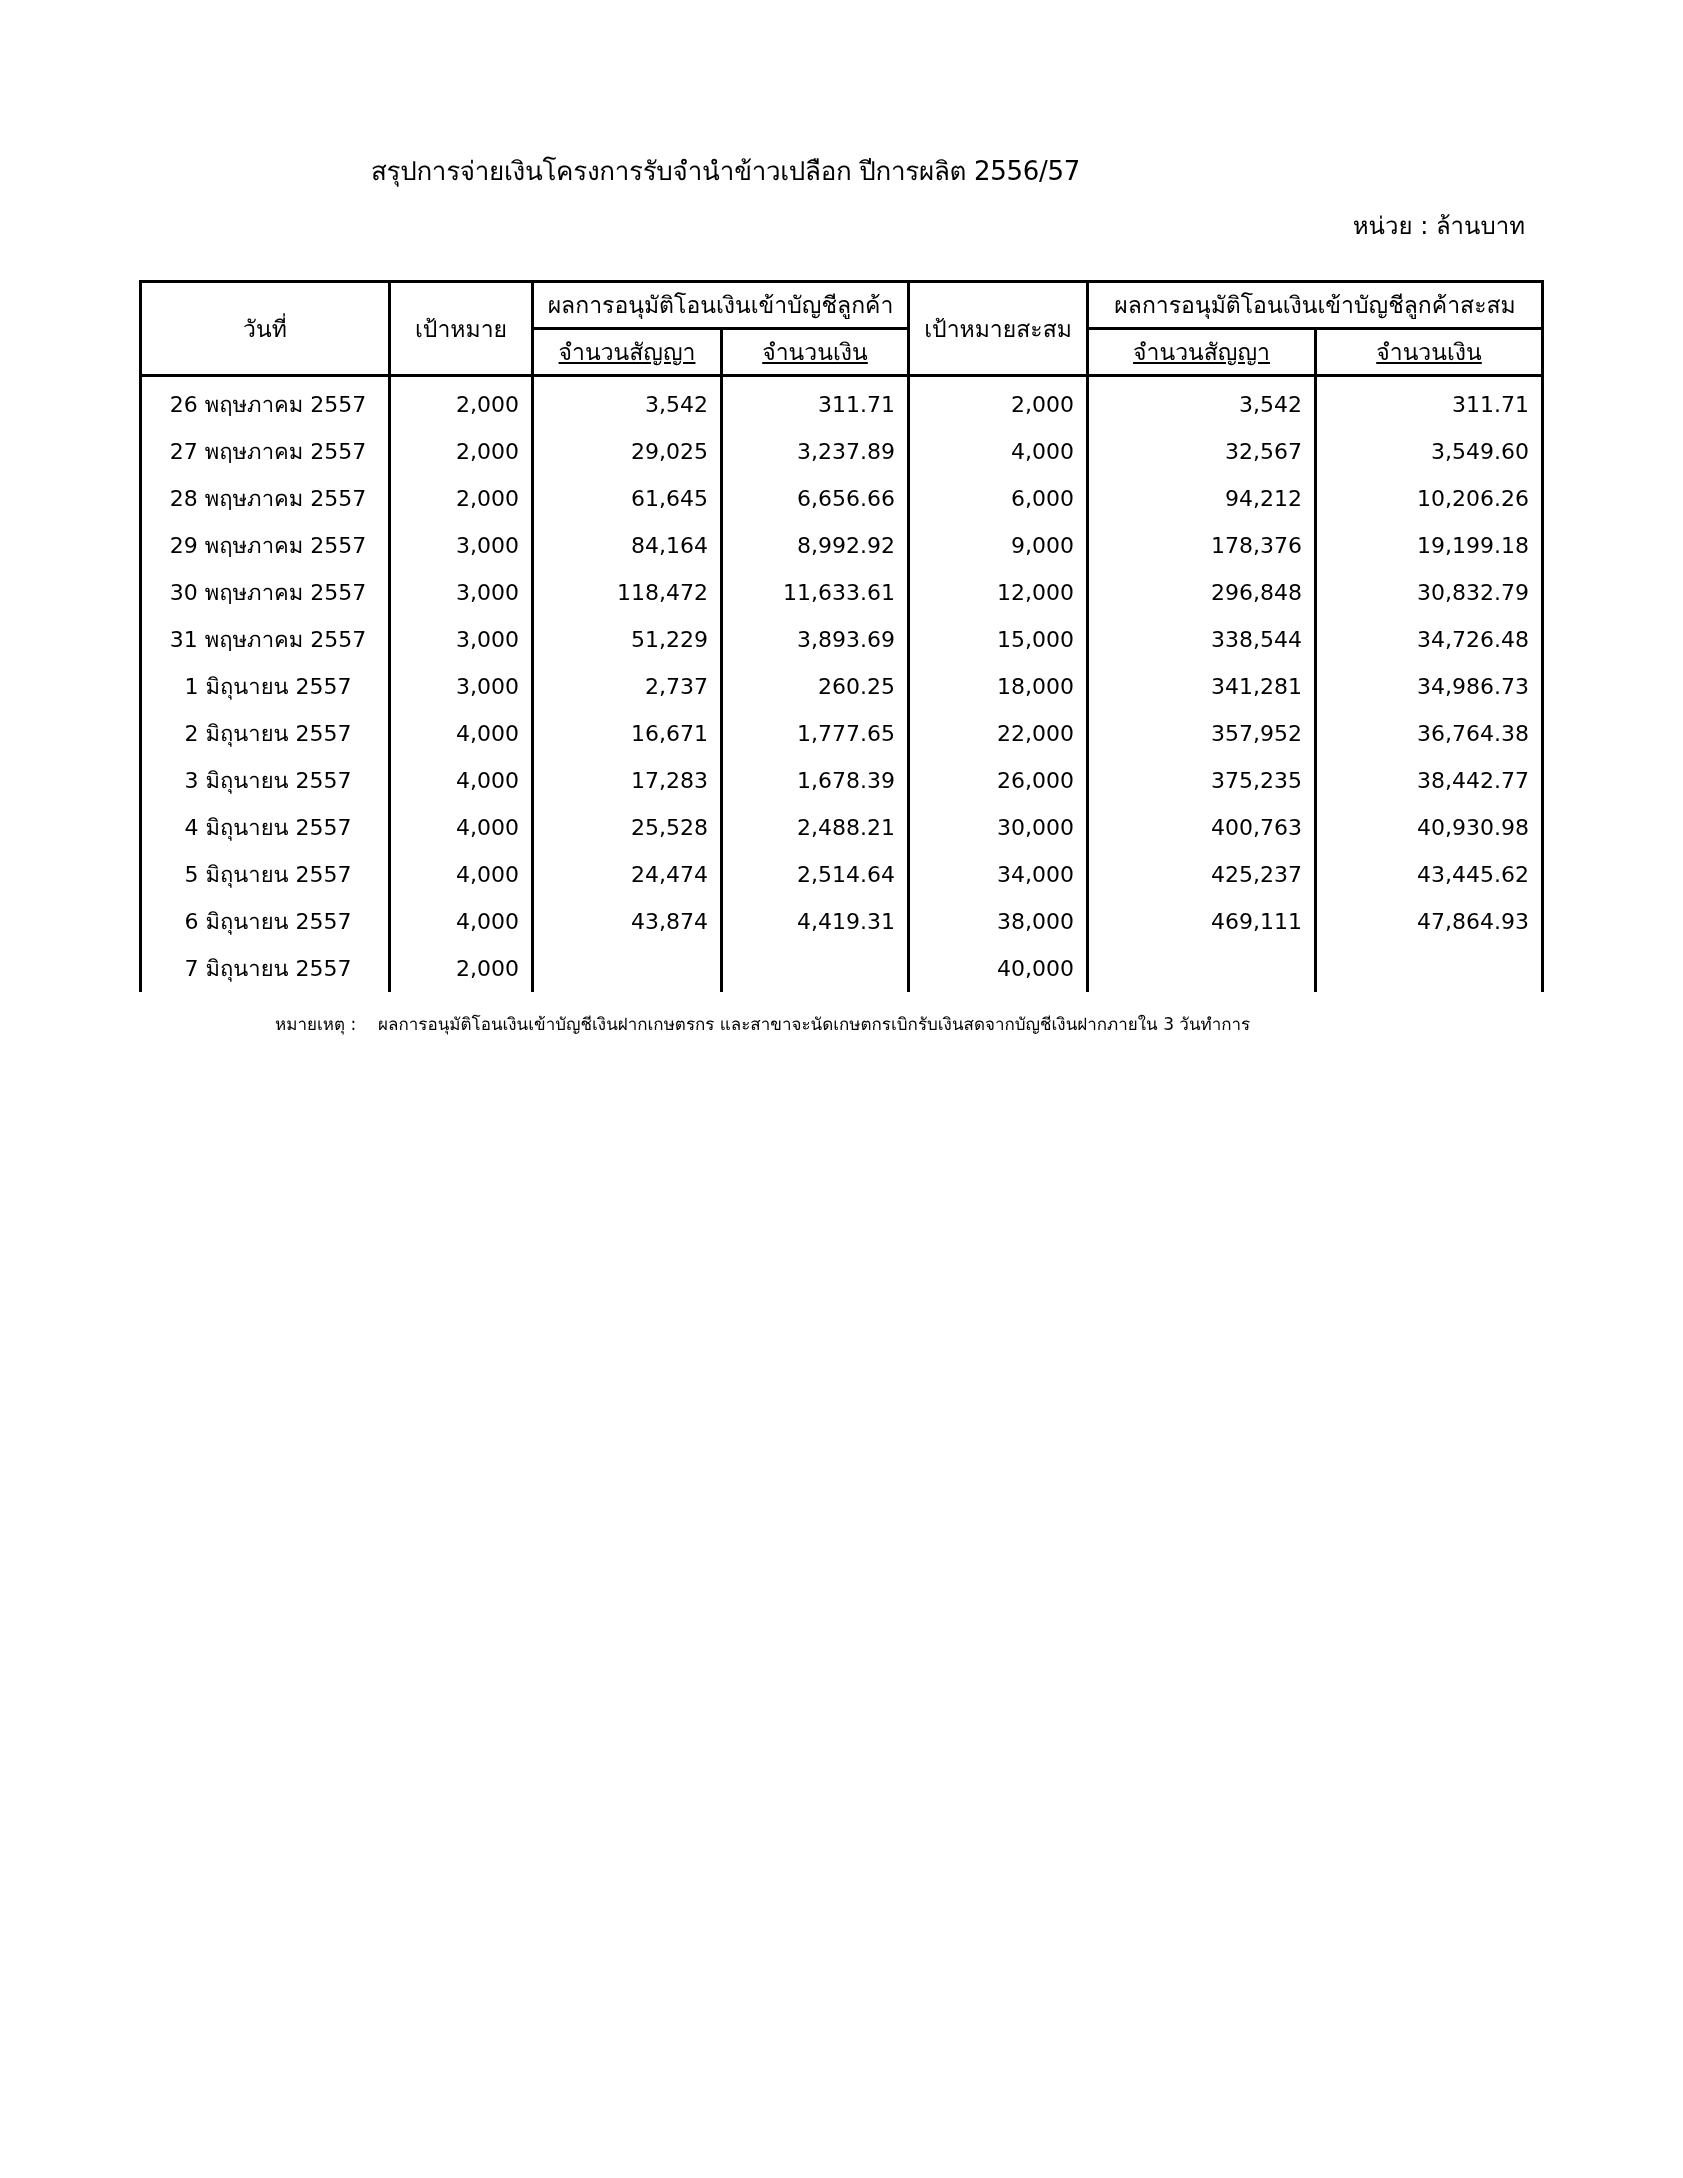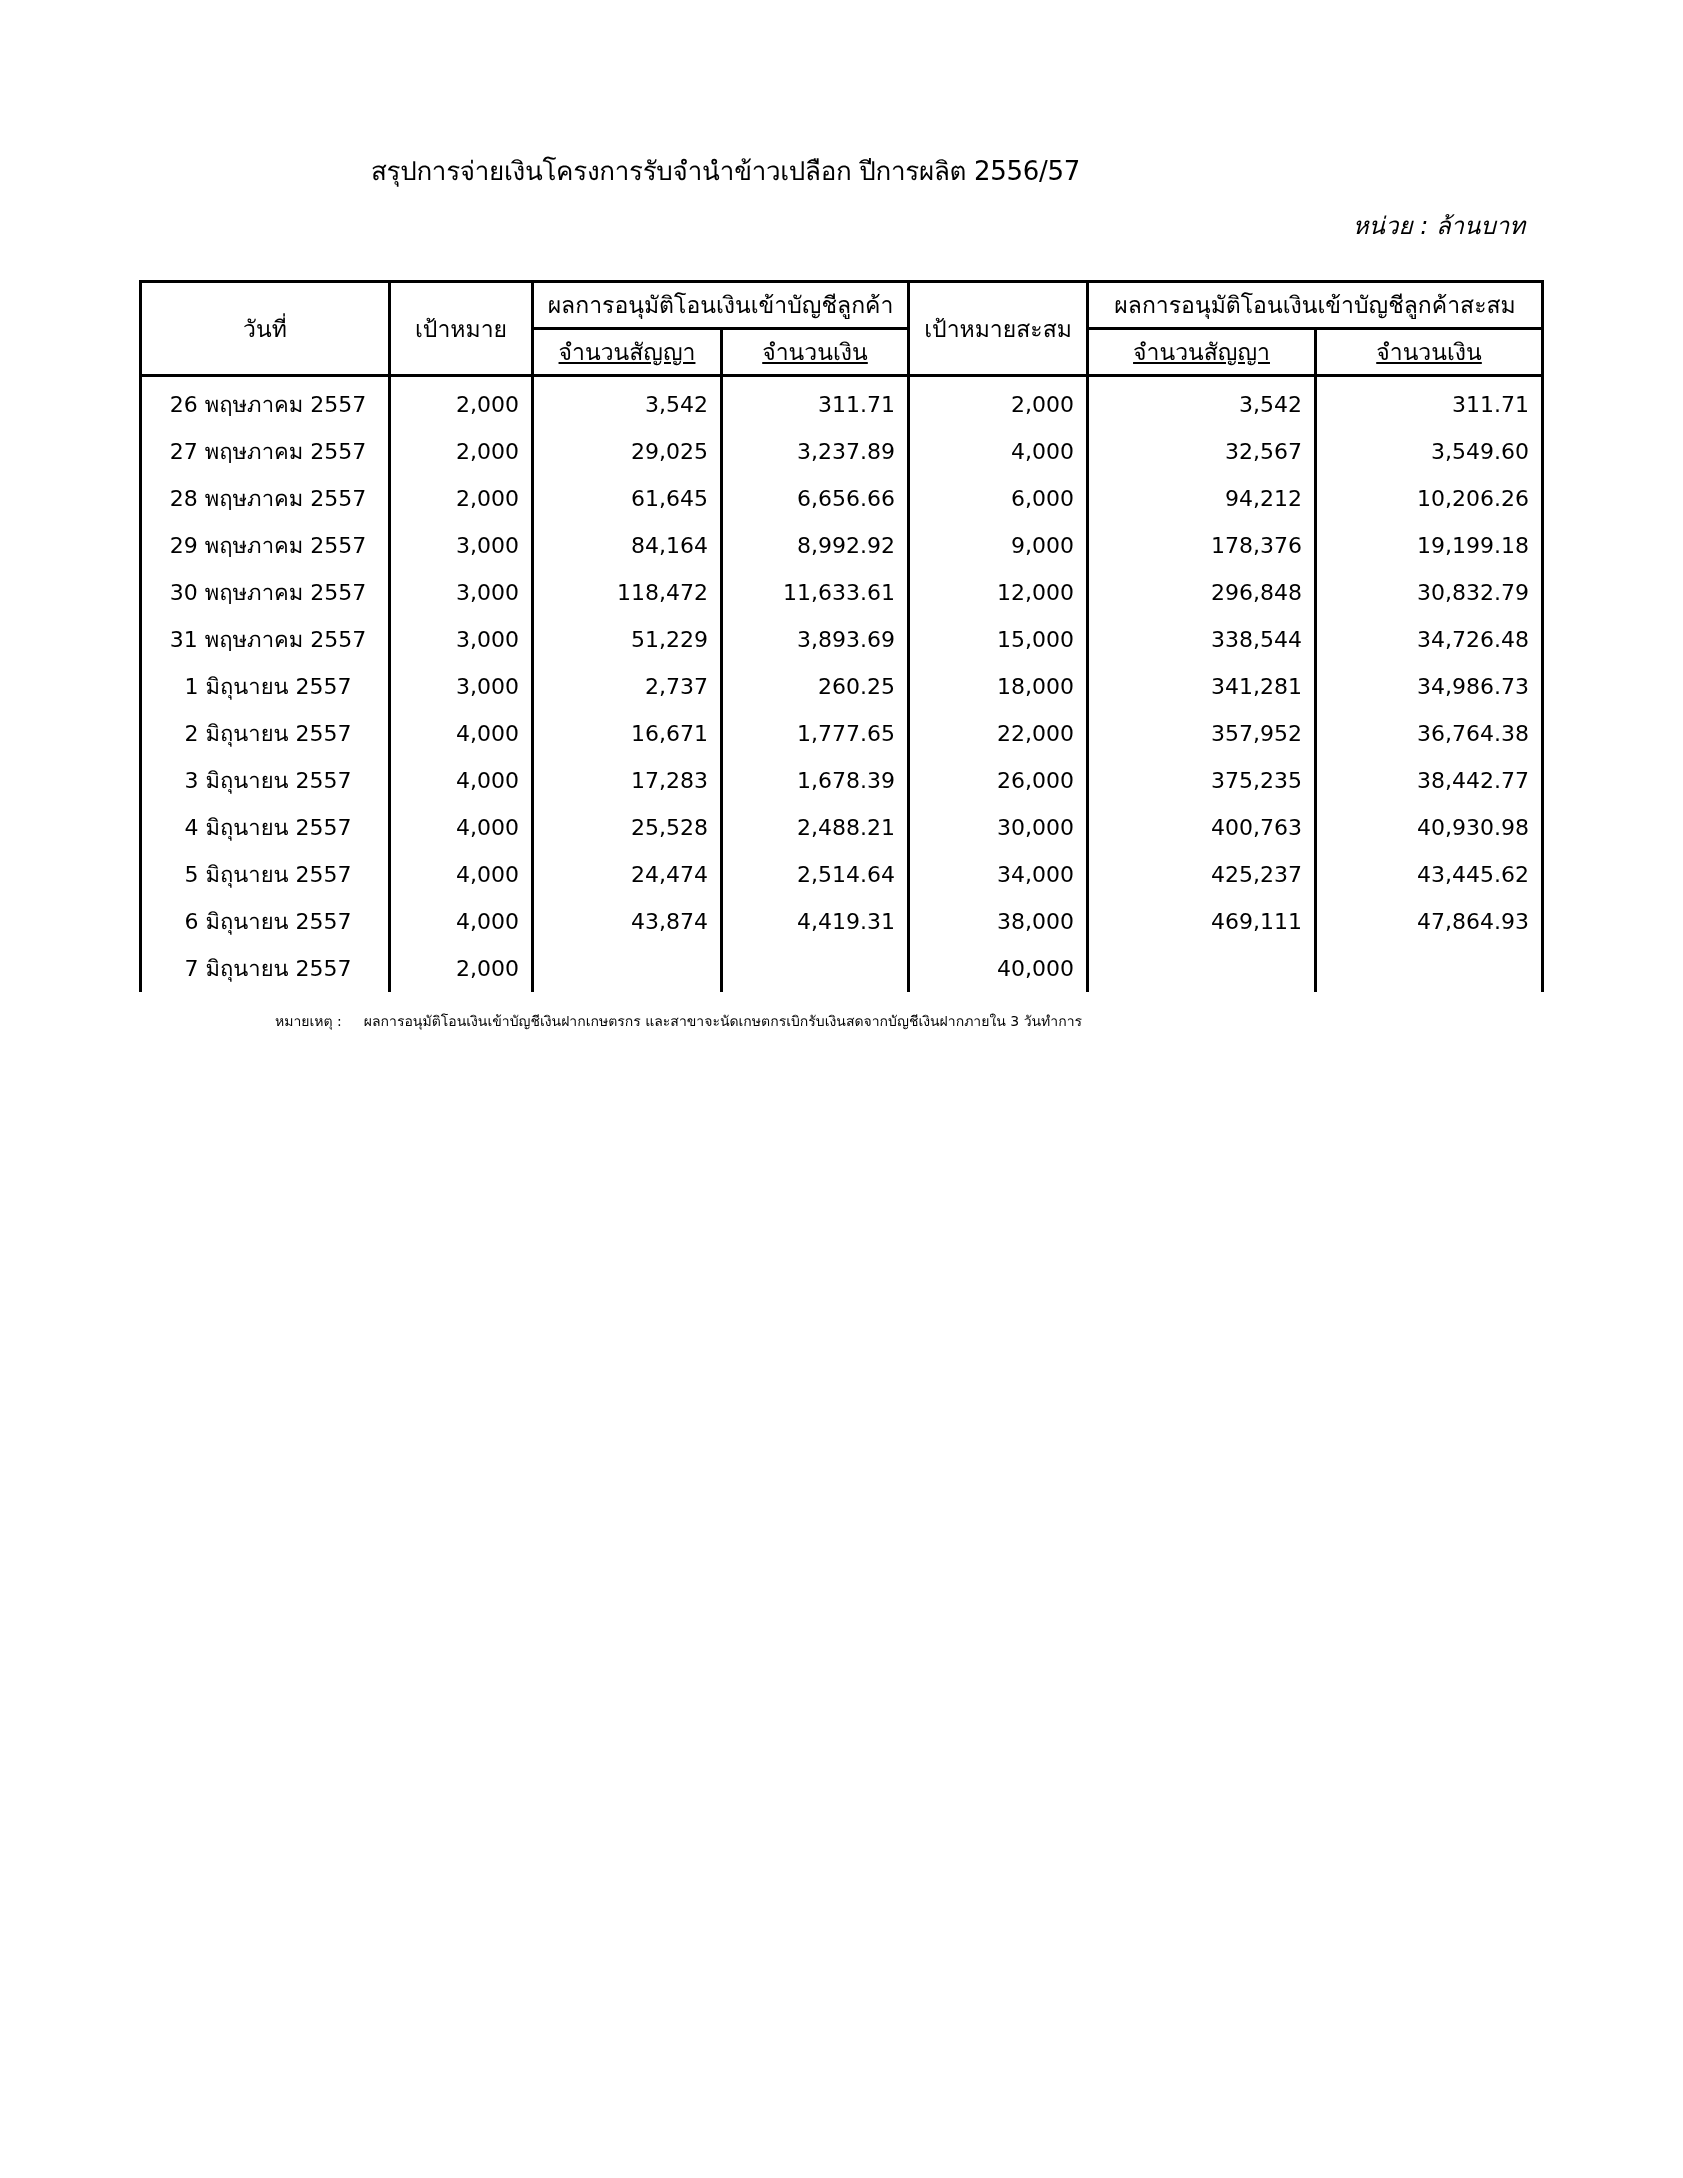--- a/index.html
+++ b/index.html
@@ -1,29 +1,29 @@
 <!DOCTYPE html>
 <html><head>
 <meta charset="utf-8">
 <style>
   html, body { margin:0; padding:0; background:#ffffff; }
   body { width:1683px; height:2178px; position:relative; font-family:"DejaVu Sans", sans-serif; color:#000; overflow:hidden; }
   .title { position:absolute; left:0; width:1401px; top:150px; text-align:center; font-size:26px; letter-spacing:-0.3px; padding-left:50px; box-sizing:border-box; }
-  .unit { position:absolute; right:158px; top:206px; font-size:24px;font-style:italic; }
+  .unit { position:absolute; right:158px; top:206px; font-size:24px; }
   table.main { position:absolute; left:139px; top:244px; border-collapse:collapse; table-layout:fixed; width:1402px;margin-top:36px; }
   table.main col.c0 { width:249px; } col.c1 { width:143px; } col.c2 { width:189px; } col.c3 { width:187px; }
   col.c4 { width:179px; } col.c5 { width:228px; } col.c6 { width:227px; }
   table.main th { font-weight:normal; font-size:23px; border:3px solid #000; padding:0; text-align:center; vertical-align:middle; }
   table.main th.h1 { height:44px; }
   table.main th.h2 { height:44px;text-decoration:underline; }
   table.main td { font-size:22px; border-left:3px solid #000; border-right:3px solid #000; height:47px; padding:0 10px; white-space:nowrap; vertical-align:middle; }
   table.main td.date { text-align:center; padding-left:16px; }
   table.main td.num { text-align:right; padding-right:12px; }
   table.main tbody tr:first-child td { padding-top:4px; }
-  .note { position:absolute; left:275px; top:1010px; font-size:14px; white-space:nowrap; }
+  .note { position:absolute; left:275px; top:1010px; font-size:17px; white-space:nowrap; }
   .note .lbl { display:inline-block; margin-right:22px; }
 </style>
 </head>
 <body>
 
 <div class="title">สรุปการจ่ายเงินโครงการรับจำนำข้าวเปลือก ปีการผลิต 2556/57</div>
 <div class="unit">หน่วย : ล้านบาท</div>
 
 <table class="main">
   <colgroup>

